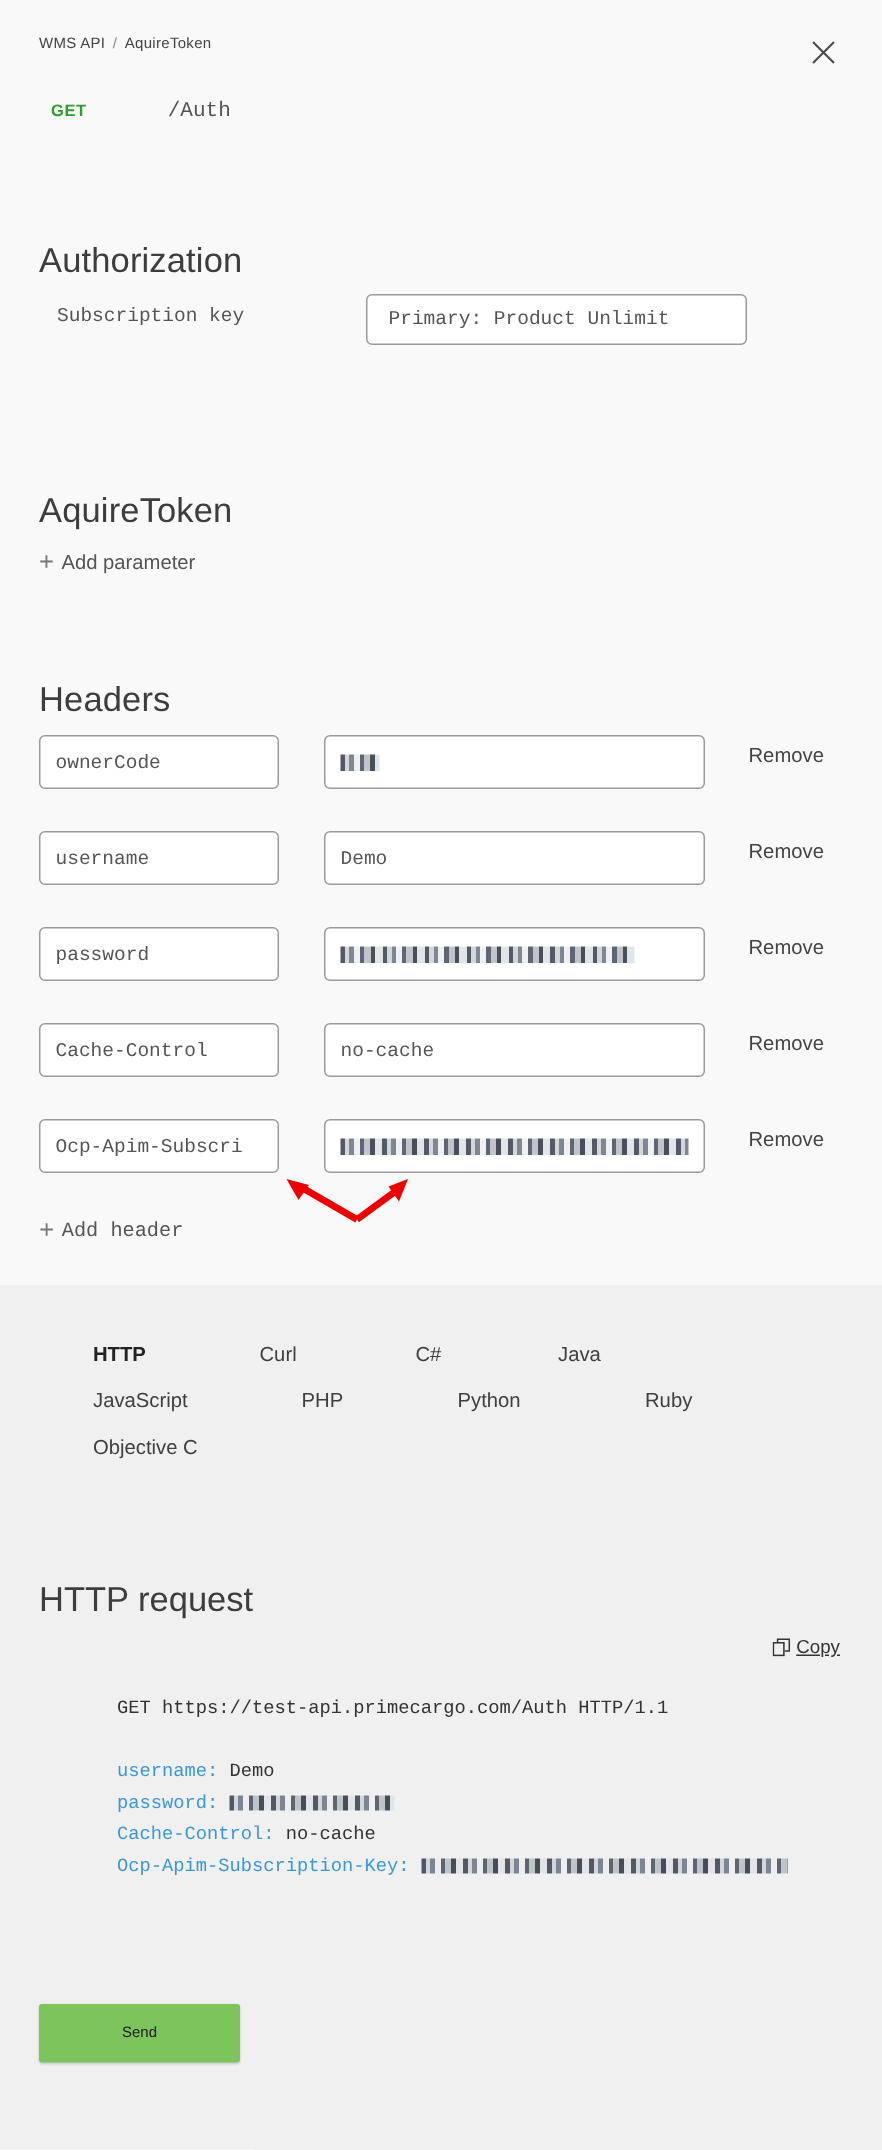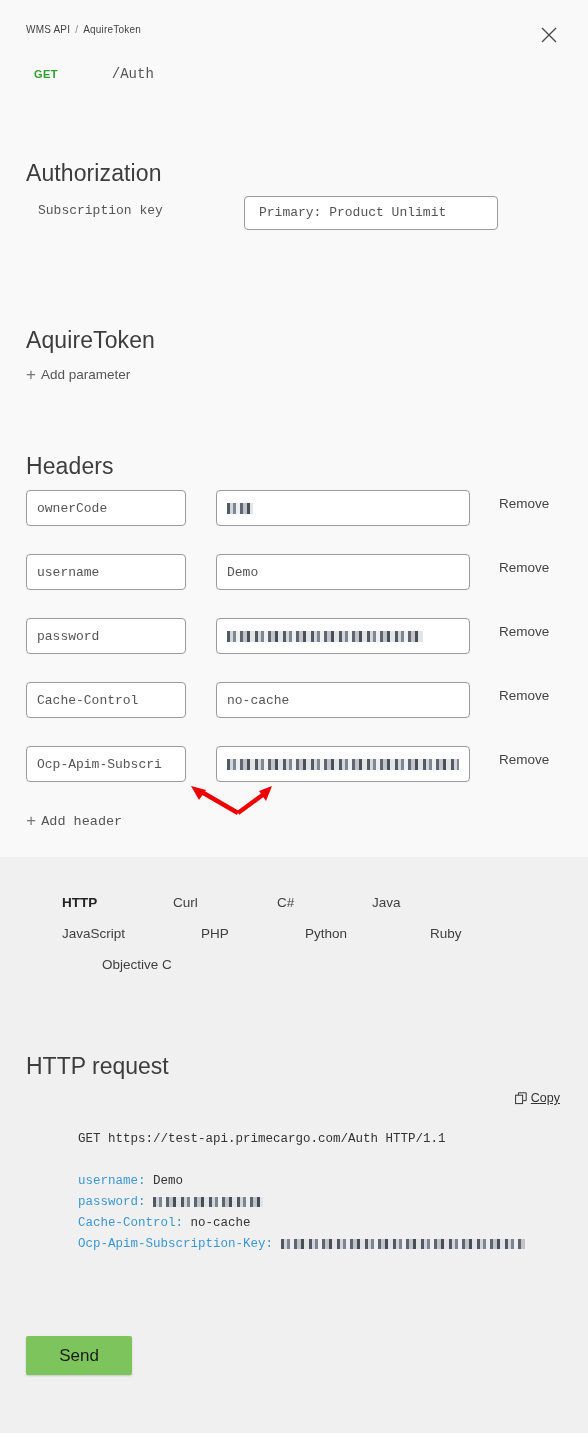--- a/index.html
+++ b/index.html
@@ -241,26 +241,26 @@
     color: #333;
     white-space: nowrap;
   }
   .code-line { height: 21px; }
   .code-gap { height: 21px; }
   .hdr-key { color: #3b97d3; }
 
   .send-btn {
     position: absolute;
     left: 26px; top: 479px;
-    width: 106px; height: 39px;
+    width: 134px; height: 39px;
     background: #7dc45c;
     border: 0;
     border-radius: 2px;
     color: #1d1d1d;
-    font-size: 17px;
+    font-size: 10px;
     font-family: "Liberation Sans", sans-serif;
     cursor: pointer;
     box-shadow: 0 1px 2px rgba(0,0,0,0.18);
   }
 
   
   .annotation {
     position: absolute;
     left: 180px; top: 778px;
     width: 100px; height: 46px;
@@ -349,21 +349,21 @@
 
   <div class="lang-tabs" id="lang-tabs">
       <div class="lang-tab active" style="left: 0px; top: 0px;">HTTP</div>
       <div class="lang-tab" style="left: 111px; top: 0px;">Curl</div>
       <div class="lang-tab" style="left: 215px; top: 0px;">C#</div>
       <div class="lang-tab" style="left: 310px; top: 0px;">Java</div>
       <div class="lang-tab" style="left: 0px; top: 31px;">JavaScript</div>
       <div class="lang-tab" style="left: 139px; top: 31px;">PHP</div>
       <div class="lang-tab" style="left: 243px; top: 31px;">Python</div>
       <div class="lang-tab" style="left: 368px; top: 31px;">Ruby</div>
-      <div class="lang-tab" style="left: 0px; top: 62px; margin-left: 40px;">Objective C</div>
+      <div class="lang-tab" style="left: 0px; top: 62px;">Objective C</div>
     </div>
 
   <div class="http-title">HTTP request</div>
 
   <div class="copy-btn">
     <span>
       <svg width="12" height="13" viewBox="0 0 12 13" aria-hidden="true">
         <rect x="0.6" y="3.2" width="7" height="8.4" fill="none" stroke="#333" stroke-width="1"></rect>
         <path d="M3.4 3.0 V0.8 H11.2 V8.6 H8.2" fill="none" stroke="#333" stroke-width="1"></path>
       </svg>

